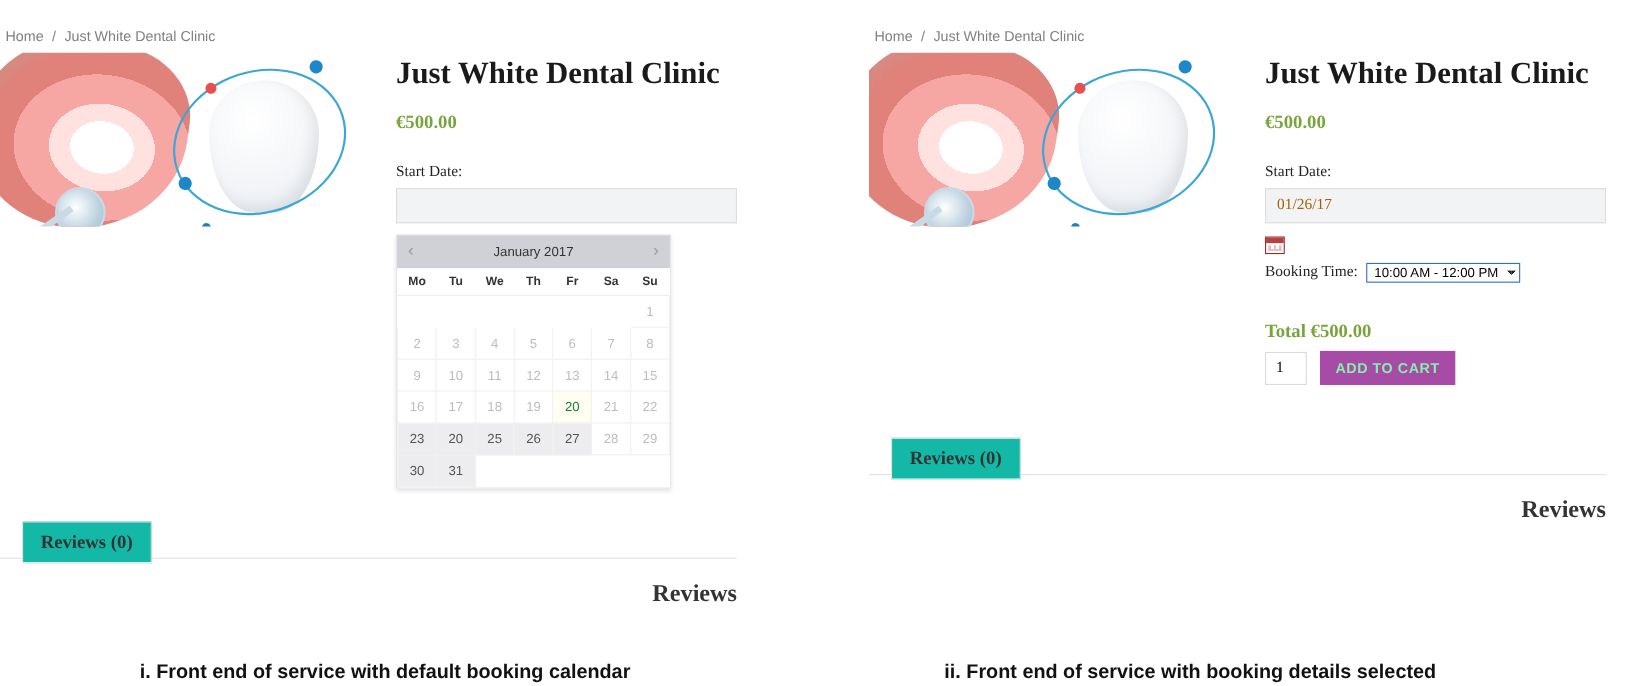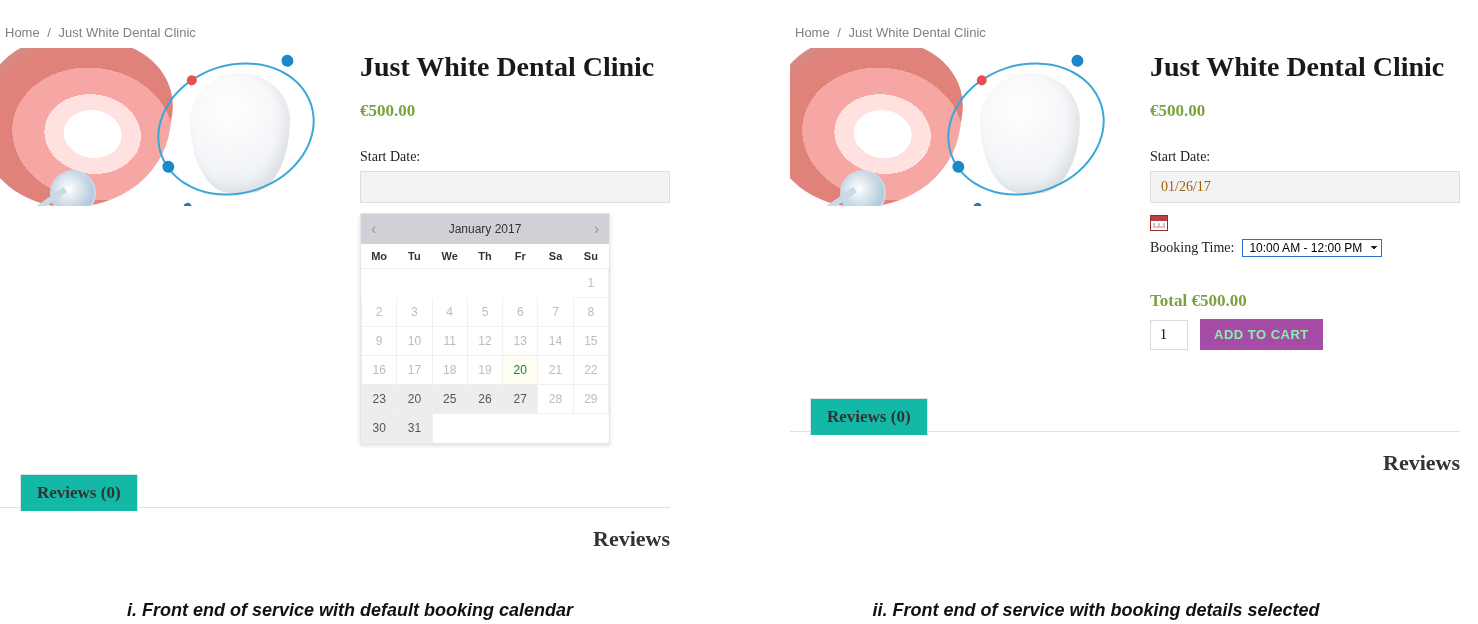--- a/index.html
+++ b/index.html
@@ -201,27 +201,26 @@
     font-family: Georgia; font-size:14px; padding-left: 6px;
   }
   .add-btn {
     background:#a64ca6; color:#86efac; border:0;
     font-family: Arial, Helvetica, sans-serif; font-weight:700; letter-spacing:.5px;
     padding: 8px 14px; font-size:13px;
     cursor:pointer;
   }
 
   .captions {
-    display:flex; gap:36px;
+    display:flex; gap:22px;
     font-family: Verdana, Arial, sans-serif;
     font-weight: 700;
     font-size: 18px;
     color:#111;
     margin-top: 28px;
-    font-style: italic;
   }
   .captions .c { width: 700px; text-align:center; }
   .captions .c2 { width: 720px; text-align:center; }
 </style>
 </head>
 <body>
 
 <div class="wrap">
 
   <div class="panel">

